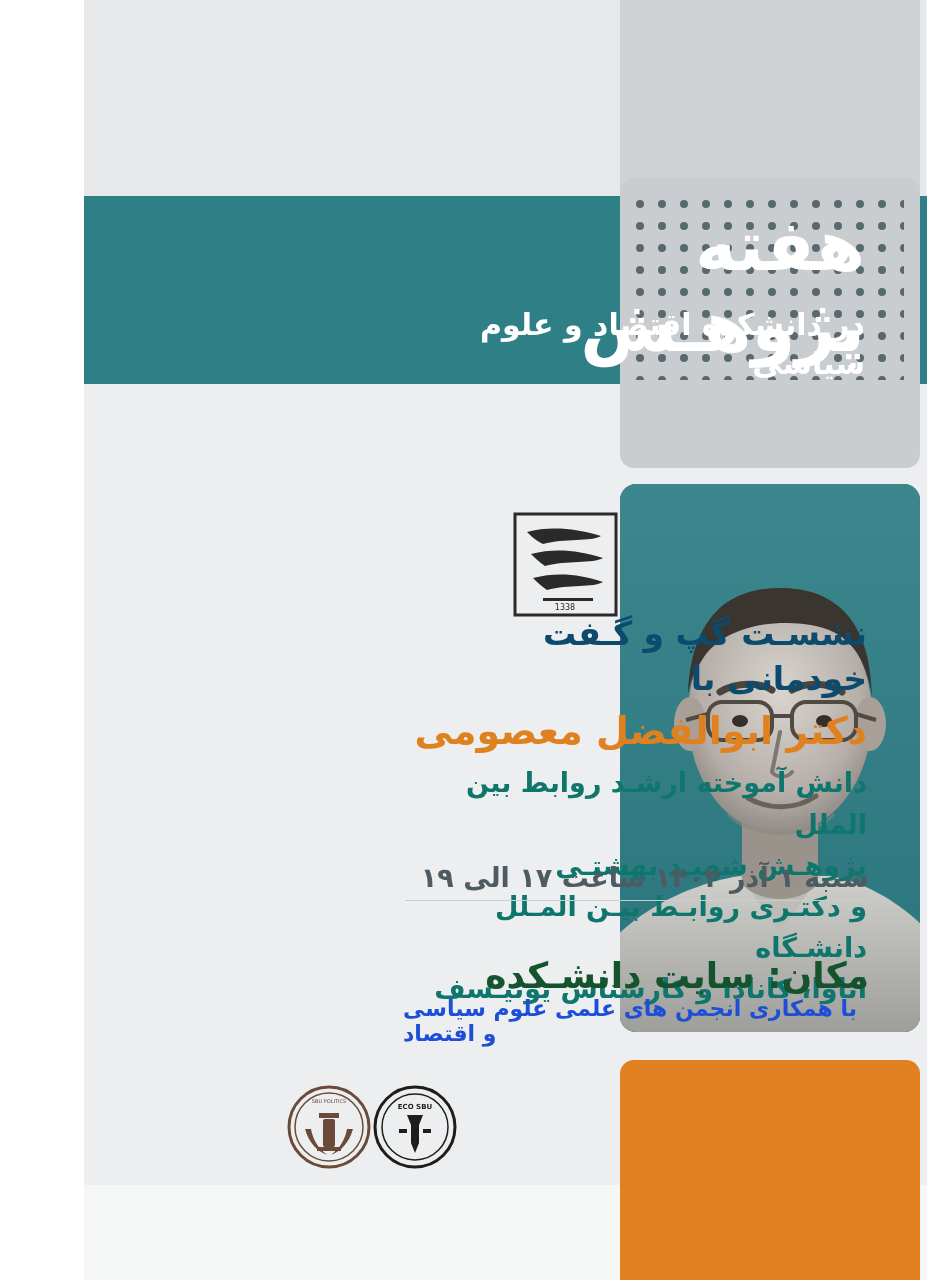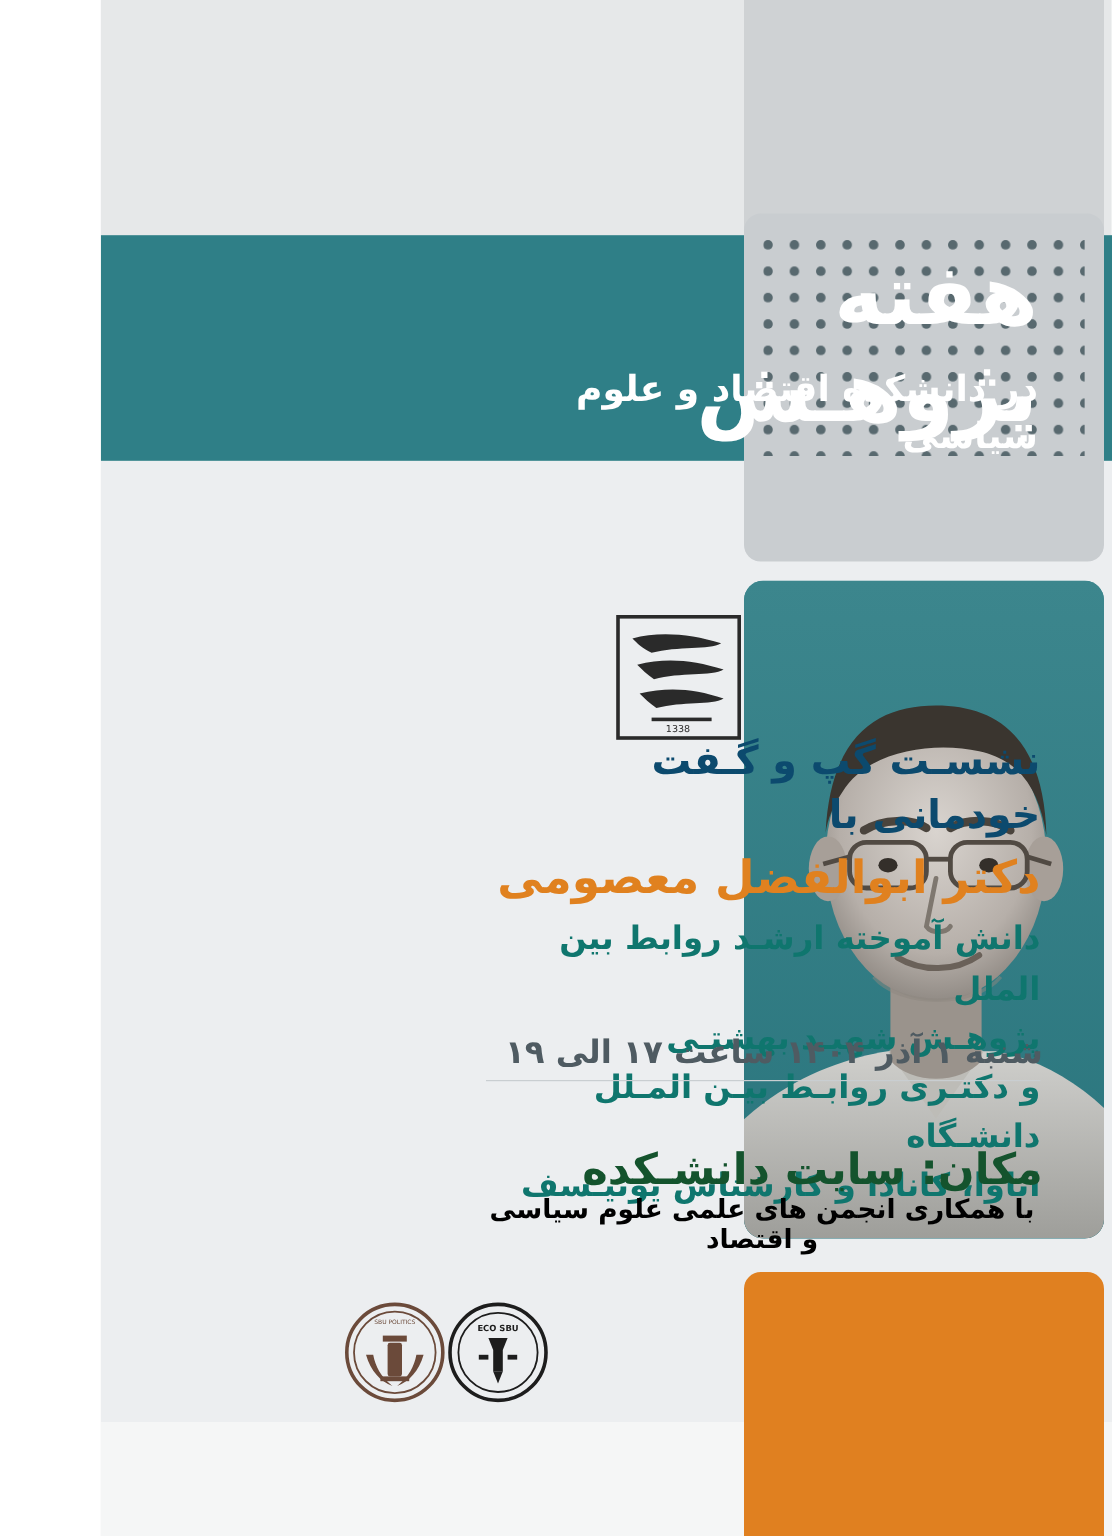--- a/index.html
+++ b/index.html
@@ -179,23 +179,23 @@
     direction: rtl;
     color: #14532d;
     font-size: 36px;
     font-weight: bold;
     line-height: 1.35;
   }
   .collab {
     position: absolute;
     right: 60px; top: 996px;
     width: 464px;
-    text-align: center;
-    direction: rtl;
-    color: #000000;
+    text-align: left;
+    direction: rtl;
+    color: #1d4ed8;
     font-size: 22px;
     font-weight: bold;
   }
 
   
   .assoc-logos {
     position: absolute;
     right: 440px; top: 1082px;
     width: 200px; height: 90px;
     display: flex;

